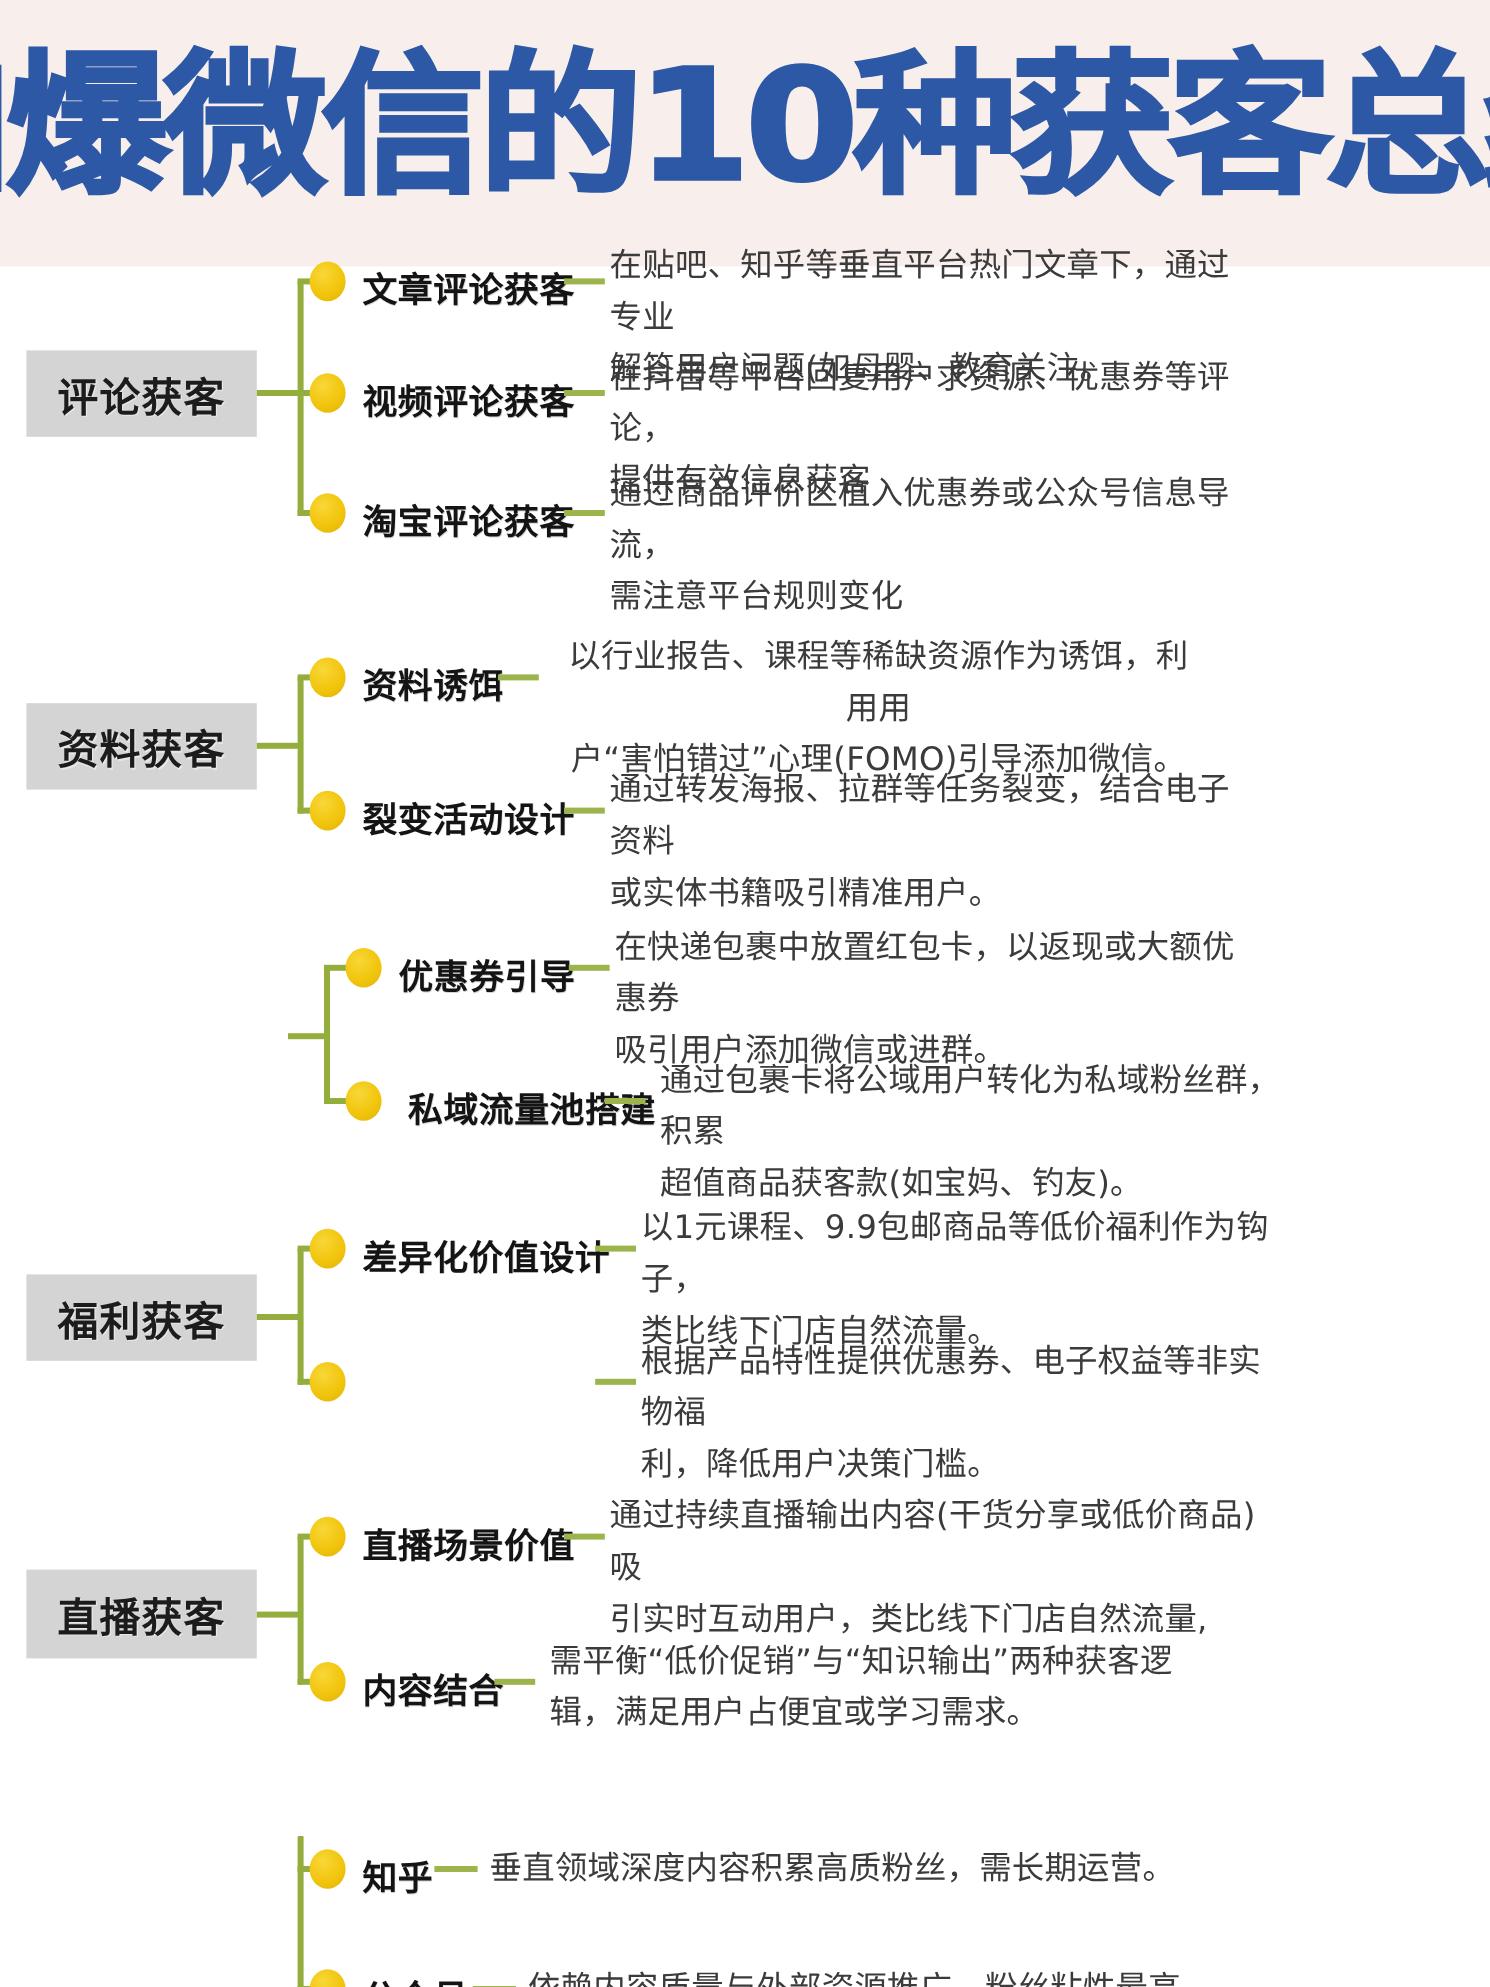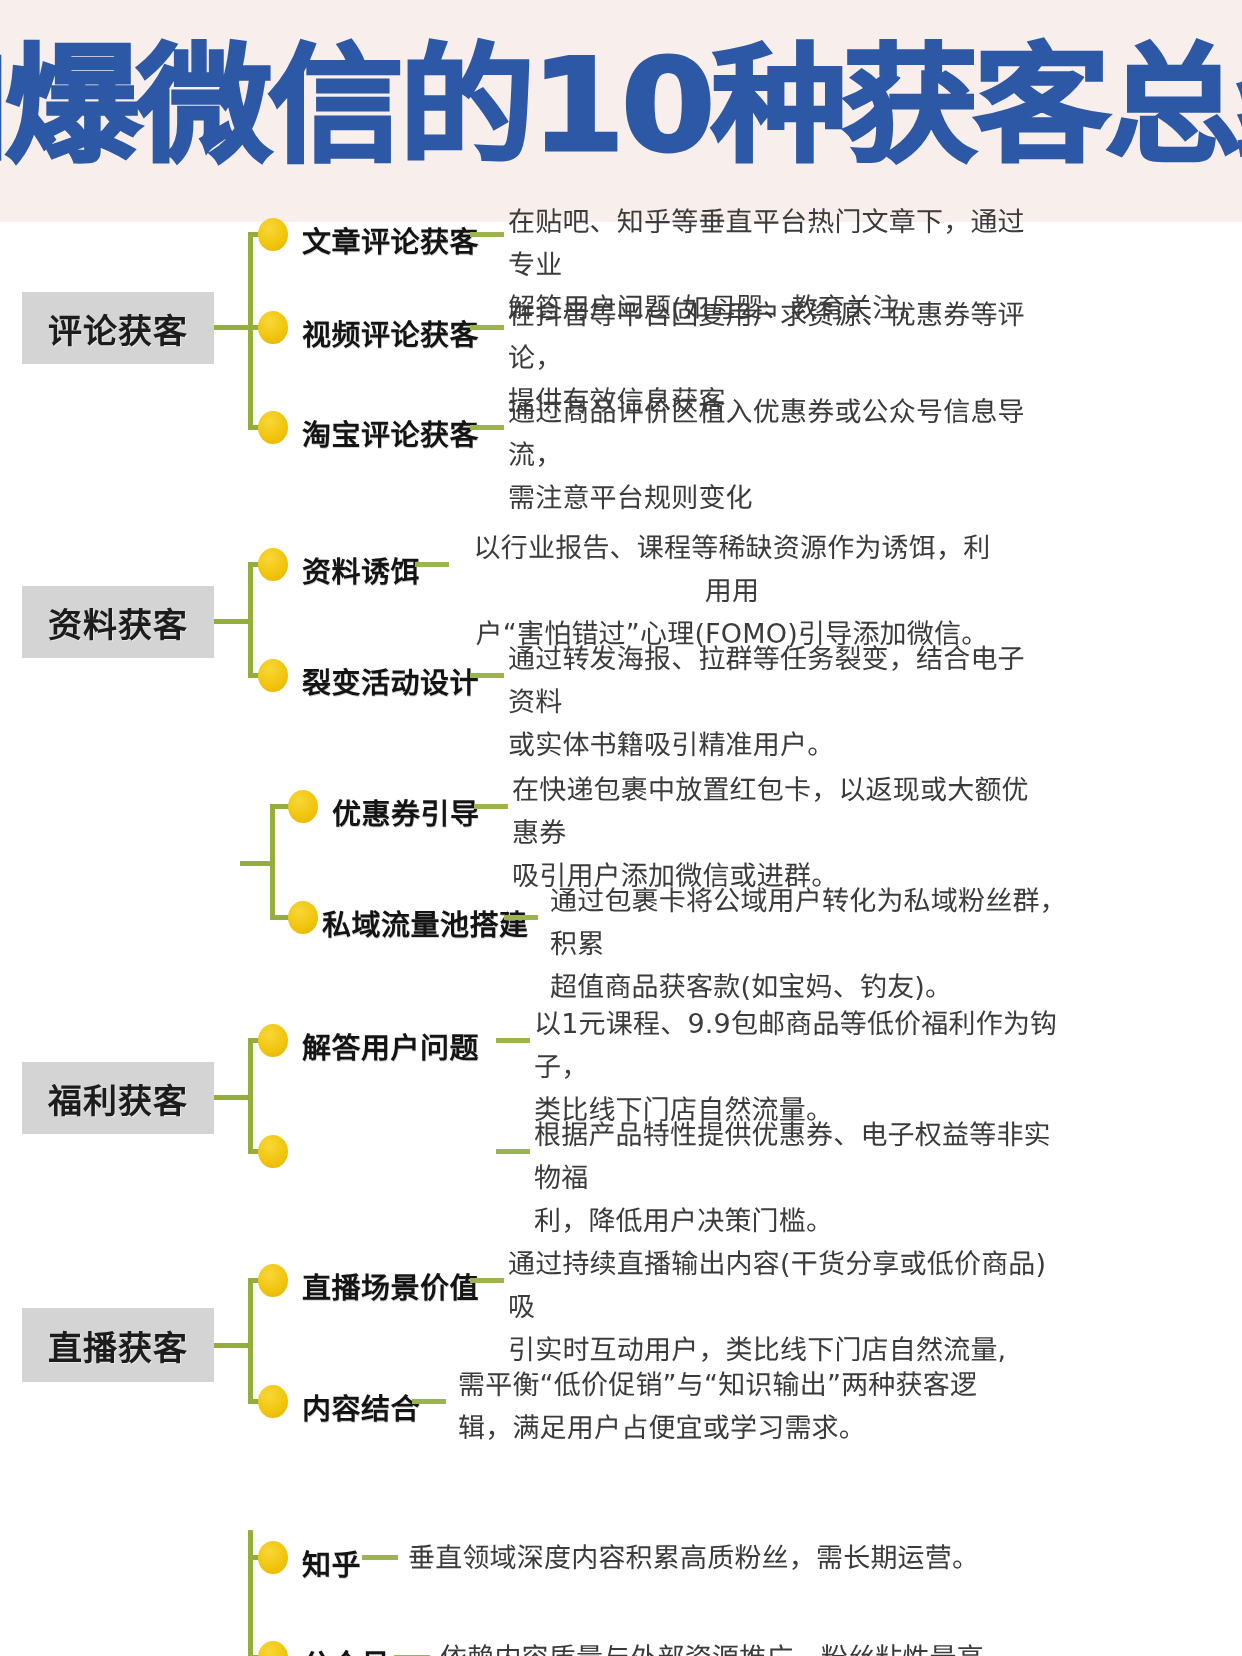--- a/index.html
+++ b/index.html
@@ -196,34 +196,34 @@
 
     <div class="tick" style="left:270px; top:42px; width:28px;"></div>
     <div class="bullet" style="left:288px; top:28px;"></div>
     <div class="node-label" style="left:332px; top:28px;">优惠券引导</div>
     <div class="dash" style="left:474px; top:42px; width:34px;"></div>
     <div class="desc" style="left:512px; top:6px; width:540px;">在快递包裹中放置红包卡，以返现或大额优惠券
 吸引用户添加微信或进群。</div>
 
     <div class="tick" style="left:270px; top:153px; width:28px;"></div>
     <div class="bullet" style="left:288px; top:139px;"></div>
-    <div class="node-label" style="left:322px; top:139px;">私域流量池搭建</div>
+    <div class="node-label" style="left:340px; top:139px;">私域流量池搭建</div>
     <div class="dash" style="left:504px; top:153px; width:34px;"></div>
     <div class="desc" style="left:550px; top:117px; width:540px;">通过包裹卡将公域用户转化为私域粉丝群，积累
 超值商品获客款(如宝妈、钓友)。</div>
   </div>
 
   <div class="group" style="top:778px;height:200px;">
     <div class="cat-box" style="left:22px; top:62px; width:192px; height:72px;">福利获客</div>
     <div class="cat-stub" style="left:214px; top:95px; width:36px;"></div>
     <div class="spine" style="left:248px; top:40px; height:114px;"></div>
 
     <div class="tick" style="left:248px; top:38px; width:30px;"></div>
     <div class="bullet" style="left:258px; top:24px;"></div>
-    <div class="node-label" style="left:302px; top:24px;">解答用户问题</div>
+    <div class="node-label" style="left:302px; top:24px;">差异化价值设计</div>
     <div class="dash" style="left:496px; top:38px; width:34px;"></div>
     <div class="desc" style="left:534px; top:2px; width:530px;">以1元课程、9.9包邮商品等低价福利作为钩子，
 类比线下门店自然流量。</div>
 
     <div class="tick" style="left:248px; top:149px; width:30px;"></div>
     <div class="bullet" style="left:258px; top:135px;"></div>
     <div class="dash" style="left:496px; top:149px; width:34px;"></div>
     <div class="desc" style="left:534px; top:113px; width:530px;">根据产品特性提供优惠券、电子权益等非实物福
 利，降低用户决策门槛。</div>
   </div>

